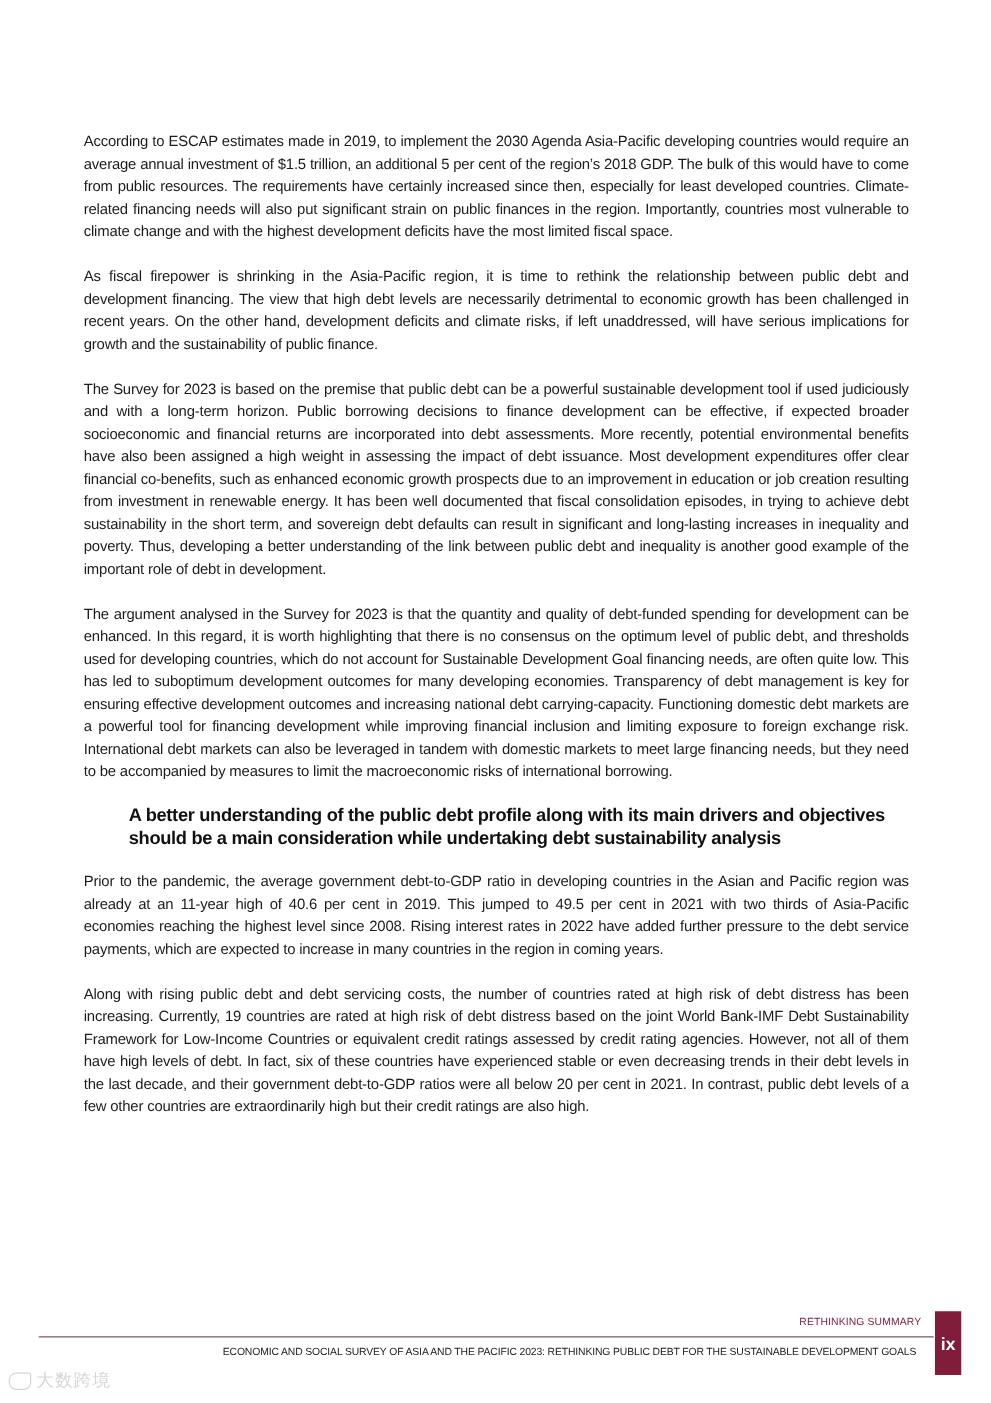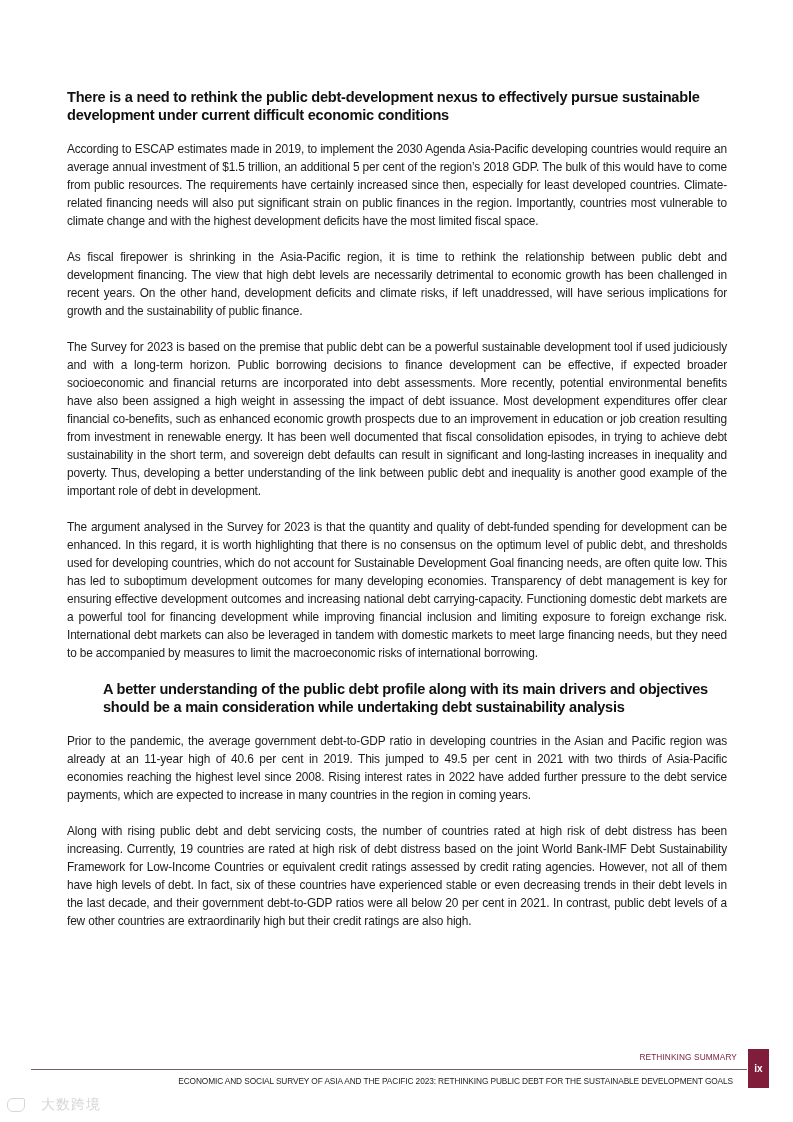--- a/index.html
+++ b/index.html
@@ -9,31 +9,30 @@
   h2 { font-size: 14.6px; font-weight: bold; line-height: 18px; margin: 0 0 15px 0;
        letter-spacing: -0.25px; color: #111; }
   p { font-size: 11.9px; line-height: 18px; margin: 16px 0 18px 0; text-align: justify;
       letter-spacing: -0.15px; color: #1c1c1c; }
   .h-second { margin-top: 8px; margin-left: 36px; }
   .footer-rule { position: absolute; left: 31px; top: 1069px; width: 716px; height: 1px; background: #7a5a64; }
   .footer-section { position: absolute; right: 56px; top: 1052px; font-size: 8.3px; color: #7b2340;
        letter-spacing: 0.1px; }
   .footer-title { position: absolute; right: 60px; top: 1076px; font-size: 8.3px; color: #222;
        letter-spacing: -0.1px; }
-  .page-tab { position: absolute; left: 748px; top: 1049px; width: 21px; height: 39px; background: #7f1d3a;
-       color: #fff; font-size: 10px; font-weight: bold; display: flex; align-items: center; justify-content: center; }
+  .page-tab { position: absolute; left: 748px; top: 1049px; width: 21px; height: 51px; background: #7f1d3a;
+       color: #fff; font-size: 14px; font-weight: bold; display: flex; align-items: center; justify-content: center; }
   .watermark { position: absolute; left: 7px; top: 1096px; font-size: 14px; color: #d6d6d6; letter-spacing: 1px;
-       display: flex; align-items: center; gap: 16px; }
+       display: flex; align-items: center; gap: 4px; }
   .wm-logo { width: 18px; height: 14px; border: 1.5px solid #d6d6d6; border-radius: 6px 2px 6px 6px; box-sizing: border-box; }
 </style>
 </head>
 <body>
 
 <div class="content">
-  <h2>There is a need to rethink the public debt-development nexus to effectively pursue sustainable development under current difficult economic conditions</h2>
   <p>According to ESCAP estimates made in 2019, to implement the 2030 Agenda Asia-Pacific developing countries would require an average annual investment of $1.5 trillion, an additional 5 per cent of the region’s 2018 GDP. The bulk of this would have to come from public resources. The requirements have certainly increased since then, especially for least developed countries. Climate-related financing needs will also put significant strain on public finances in the region. Importantly, countries most vulnerable to climate change and with the highest development deficits have the most limited fiscal space.</p>
   <p>As fiscal firepower is shrinking in the Asia-Pacific region, it is time to rethink the relationship between public debt and development financing. The view that high debt levels are necessarily detrimental to economic growth has been challenged in recent years. On the other hand, development deficits and climate risks, if left unaddressed, will have serious implications for growth and the sustainability of public finance.</p>
   <p>The Survey for 2023 is based on the premise that public debt can be a powerful sustainable development tool if used judiciously and with a long-term horizon. Public borrowing decisions to finance development can be effective, if expected broader socioeconomic and financial returns are incorporated into debt assessments. More recently, potential environmental benefits have also been assigned a high weight in assessing the impact of debt issuance. Most development expenditures offer clear financial co-benefits, such as enhanced economic growth prospects due to an improvement in education or job creation resulting from investment in renewable energy. It has been well documented that fiscal consolidation episodes, in trying to achieve debt sustainability in the short term, and sovereign debt defaults can result in significant and long-lasting increases in inequality and poverty. Thus, developing a better understanding of the link between public debt and inequality is another good example of the important role of debt in development.</p>
   <p>The argument analysed in the Survey for 2023 is that the quantity and quality of debt-funded spending for development can be enhanced. In this regard, it is worth highlighting that there is no consensus on the optimum level of public debt, and thresholds used for developing countries, which do not account for Sustainable Development Goal financing needs, are often quite low. This has led to suboptimum development outcomes for many developing economies. Transparency of debt management is key for ensuring effective development outcomes and increasing national debt carrying-capacity. Functioning domestic debt markets are a powerful tool for financing development while improving financial inclusion and limiting exposure to foreign exchange risk. International debt markets can also be leveraged in tandem with domestic markets to meet large financing needs, but they need to be accompanied by measures to limit the macroeconomic risks of international borrowing.</p>
 
   <h2 class="h-second">A better understanding of the public debt profile along with its main drivers and objectives should be a main consideration while undertaking debt sustainability analysis</h2>
   <p>Prior to the pandemic, the average government debt-to-GDP ratio in developing countries in the Asian and Pacific region was already at an 11-year high of 40.6 per cent in 2019. This jumped to 49.5 per cent in 2021 with two thirds of Asia-Pacific economies reaching the highest level since 2008. Rising interest rates in 2022 have added further pressure to the debt service payments, which are expected to increase in many countries in the region in coming years.</p>
   <p>Along with rising public debt and debt servicing costs, the number of countries rated at high risk of debt distress has been increasing. Currently, 19 countries are rated at high risk of debt distress based on the joint World Bank-IMF Debt Sustainability Framework for Low-Income Countries or equivalent credit ratings assessed by credit rating agencies. However, not all of them have high levels of debt. In fact, six of these countries have experienced stable or even decreasing trends in their debt levels in the last decade, and their government debt-to-GDP ratios were all below 20 per cent in 2021. In contrast, public debt levels of a few other countries are extraordinarily high but their credit ratings are also high.</p>
 </div>
 

